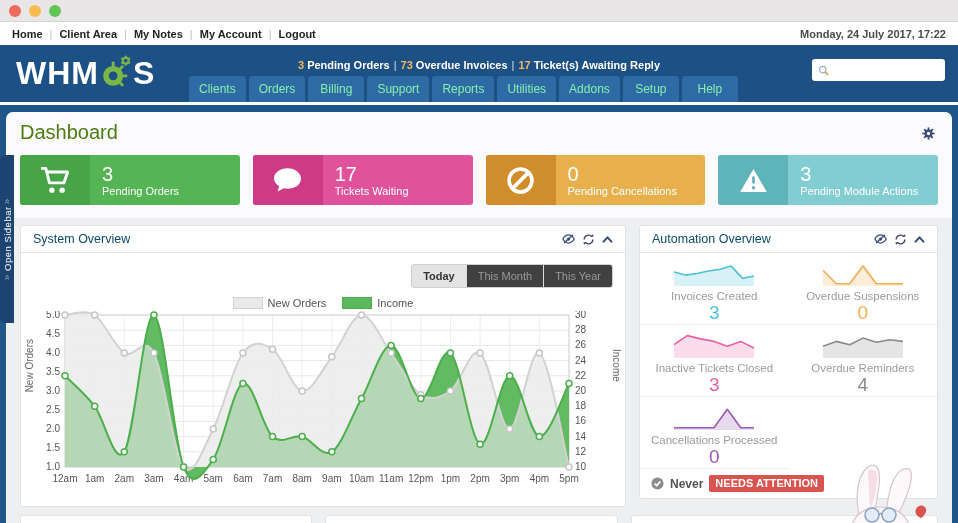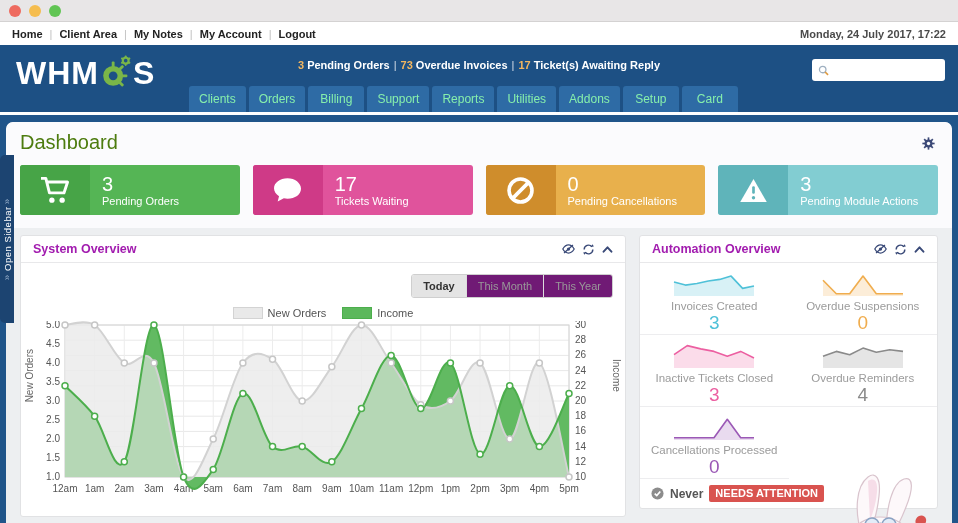--- a/index.html
+++ b/index.html
@@ -9,21 +9,21 @@
   .mac-bar { height:22px; background:#e8e6e7; display:flex; align-items:center; padding-left:9px; gap:8px; border-bottom:1px solid #d4d2d2; }
   .mac-dot { width:12px; height:12px; border-radius:50%; }
 
   
   .utility-bar { height:23px; background:#ffffff; display:flex; align-items:center; padding:0 12px; font-size:11px; font-weight:bold; color:#222; }
   .u-sep { color:#c0c0c0; margin:0 7px; font-weight:normal; }
   .u-item { cursor:pointer; }
   .u-date { margin-left:auto; font-weight:bold; color:#4a4a4a; }
 
   
-  .header { height:67px; background:#1d5084; position:relative; }
+  .header { height:57px; background:#1d5084; position:relative; }
   .logo { position:absolute; left:16px; top:8px; display:flex; align-items:center; color:#fff; font-size:32px; font-weight:bold; letter-spacing:1px; cursor:pointer; }
   .logo svg { margin:0 -2px; }
   .alerts { position:absolute; left:200px; right:200px; top:14px; text-align:center; color:#fff; font-size:11px; font-weight:bold; white-space:nowrap; }
   .alert-num { color:#f3b760; cursor:pointer; }
   .alert-label { cursor:pointer; }
   .alert-sep { color:#d7dfe9; margin:0 4px; font-weight:normal; }
   .search { position:absolute; right:13px; top:14px; width:133px; height:22px; background:#fff; border-radius:3px; display:flex; align-items:center; padding:0 6px; gap:4px; }
   .search input { border:none; outline:none; width:100%; font-size:11px; background:transparent; }
   .tabs { position:absolute; left:189px; bottom:0; display:flex; gap:3px; }
   .tab { background:#2e6ba5; color:#86efac; font-size:12px; padding:6px 10px 6px; border-radius:3px 3px 0 0; cursor:pointer; min-width:56px; text-align:center; }
@@ -40,28 +40,28 @@
   .cards { display:flex; gap:13px; margin-top:11px; }
   .card { flex:1; height:50px; border-radius:3px; display:flex; color:#fff; overflow:hidden; cursor:pointer; }
   .card-icon { width:70px; display:flex; align-items:center; justify-content:center; flex:none; }
   .card-body { padding:5px 12px; display:flex; flex-direction:column; justify-content:center; }
   .card-value { font-size:20px; line-height:22px; }
   .card-label { font-size:11px; }
 
   .panels { display:grid; grid-template-columns:606px 1fr; gap:13px; margin:7px 14px 0; align-items:start; }
   .panel { background:#fff; border:1px solid #e1e2e4; border-radius:3px; }
   .panel-head { display:flex; align-items:center; padding:6px 12px; border-bottom:1px solid #e8e8ea; }
-  .panel-title { font-size:12.5px; font-weight:bold; color:#a21caf; flex:1; }
+  .panel-title { font-size:12.5px; font-weight:normal; color:#0c4a6e; flex:1; }
   .panel-icons { display:flex; gap:8px; color:#3a4a78; align-items:center; }
   .panel-icons span { cursor:pointer; display:inline-flex; }
 
   
   .sys-body { position:relative; height:253px; }
   .range-group { position:absolute; top:11px; right:12px; display:flex; border:1px solid #cfcfcf; border-radius:3px; overflow:hidden; }
-  .range-btn { font-size:11px; padding:5px 11px; background:#701a75; color:#999; border-left:1px solid #ddd; cursor:pointer; }
+  .range-btn { font-size:11px; padding:5px 11px; background:#404040; color:#999; border-left:1px solid #ddd; cursor:pointer; }
   .range-btn:first-child { border-left:none; }
   .range-btn.active { background:#e4e4e4; color:#333; font-weight:bold; }
   .legend { position:absolute; top:44px; left:0; right:0; display:flex; justify-content:center; gap:16px; font-size:11px; color:#545454; align-items:center; }
   .legend-item { display:flex; align-items:center; gap:5px; }
   .swatch { width:30px; height:12px; border:1px solid #ccc; }
   .chart-wrap { position:absolute; left:10px; top:58px; }
   .ylabel-left { position:absolute; left:3px; top:86px; writing-mode:vertical-rl; transform:rotate(180deg); font-size:10px; color:#666; }
   .ylabel-right { position:absolute; right:3px; top:96px; writing-mode:vertical-rl; font-size:10px; color:#666; }
 
   
@@ -151,21 +151,21 @@
 
   <div class="tabs">
     <div class="tab">Clients</div>
     <div class="tab">Orders</div>
     <div class="tab">Billing</div>
     <div class="tab">Support</div>
     <div class="tab">Reports</div>
     <div class="tab">Utilities</div>
     <div class="tab">Addons</div>
     <div class="tab">Setup</div>
-    <div class="tab">Card</div>
+    <div class="tab">Help</div>
   </div>
 </div>
 
 <div class="white-strip"></div>
 
 <div class="frame">
   <div class="content">
 
     <div class="dash-head">
       <div class="page-title">Dashboard</div>

